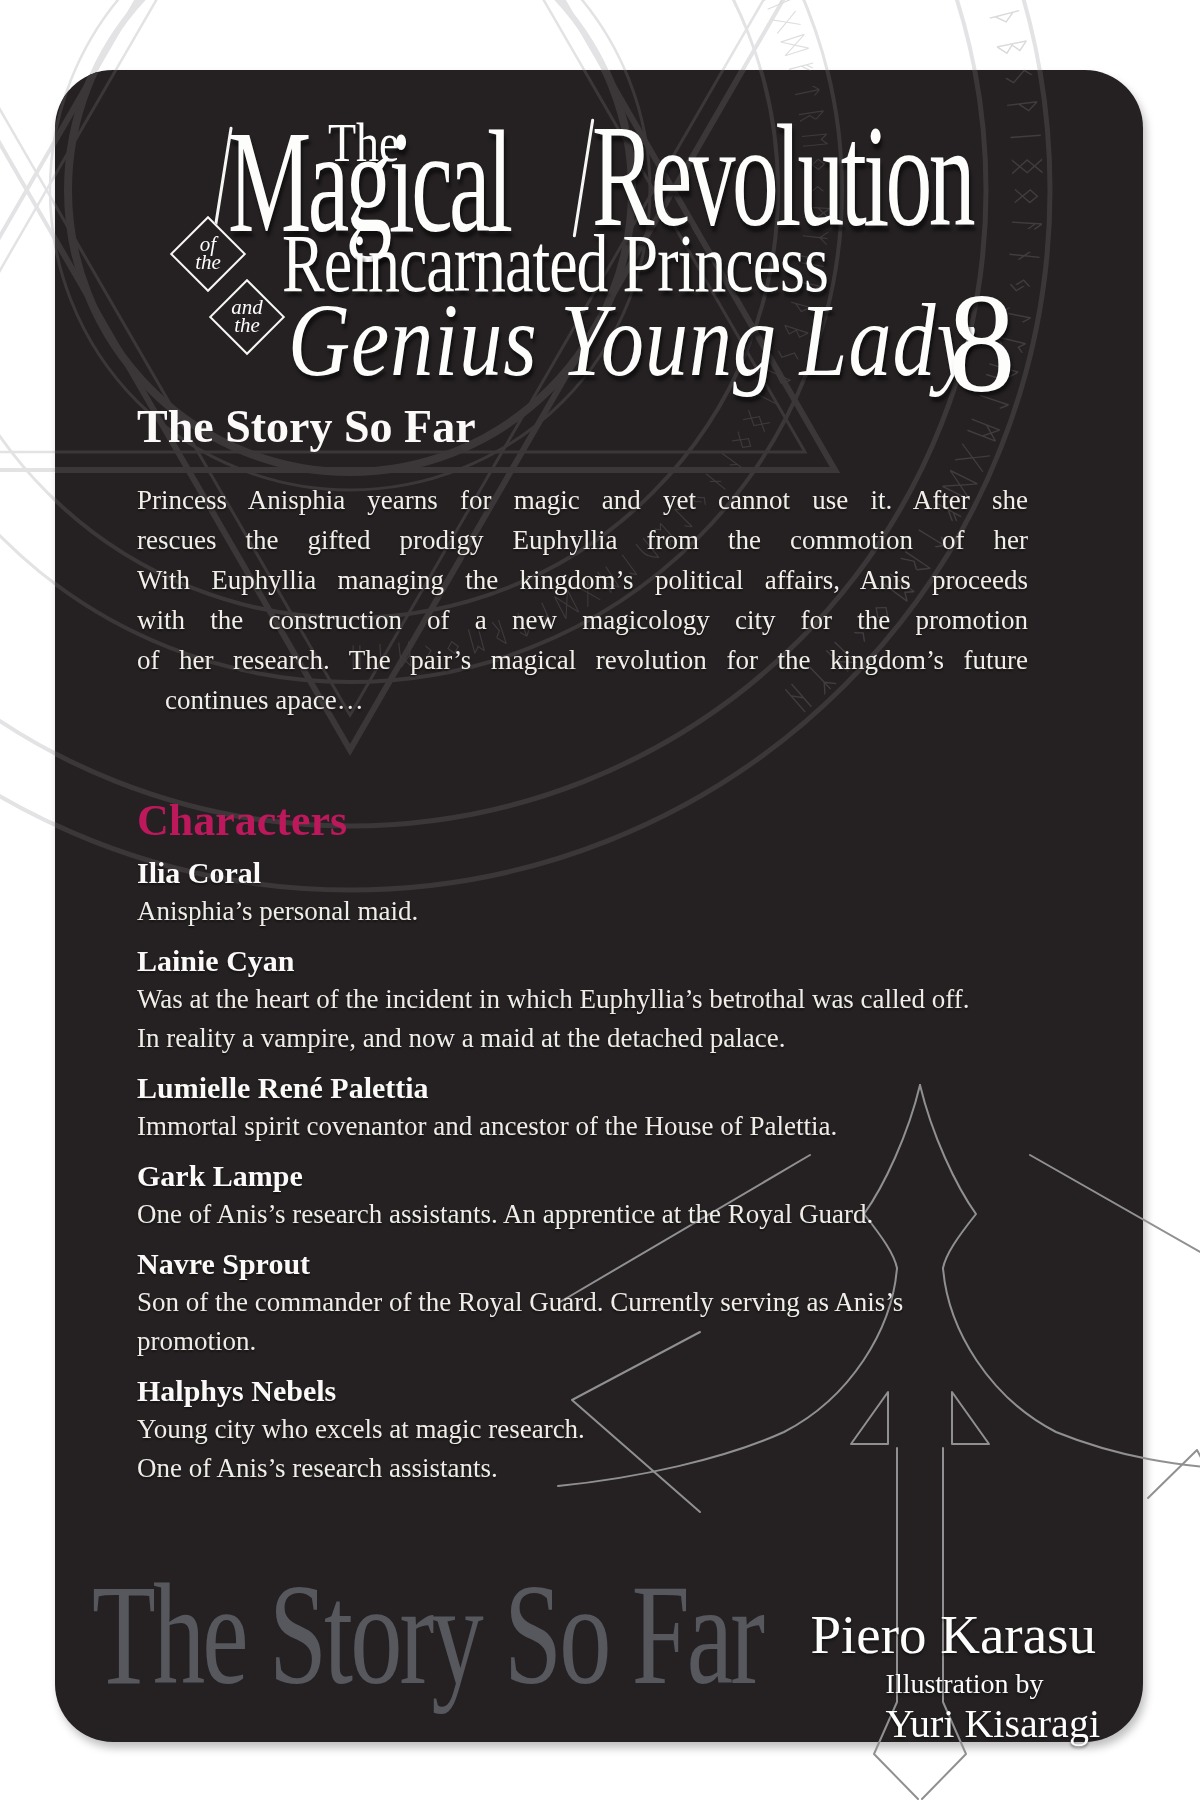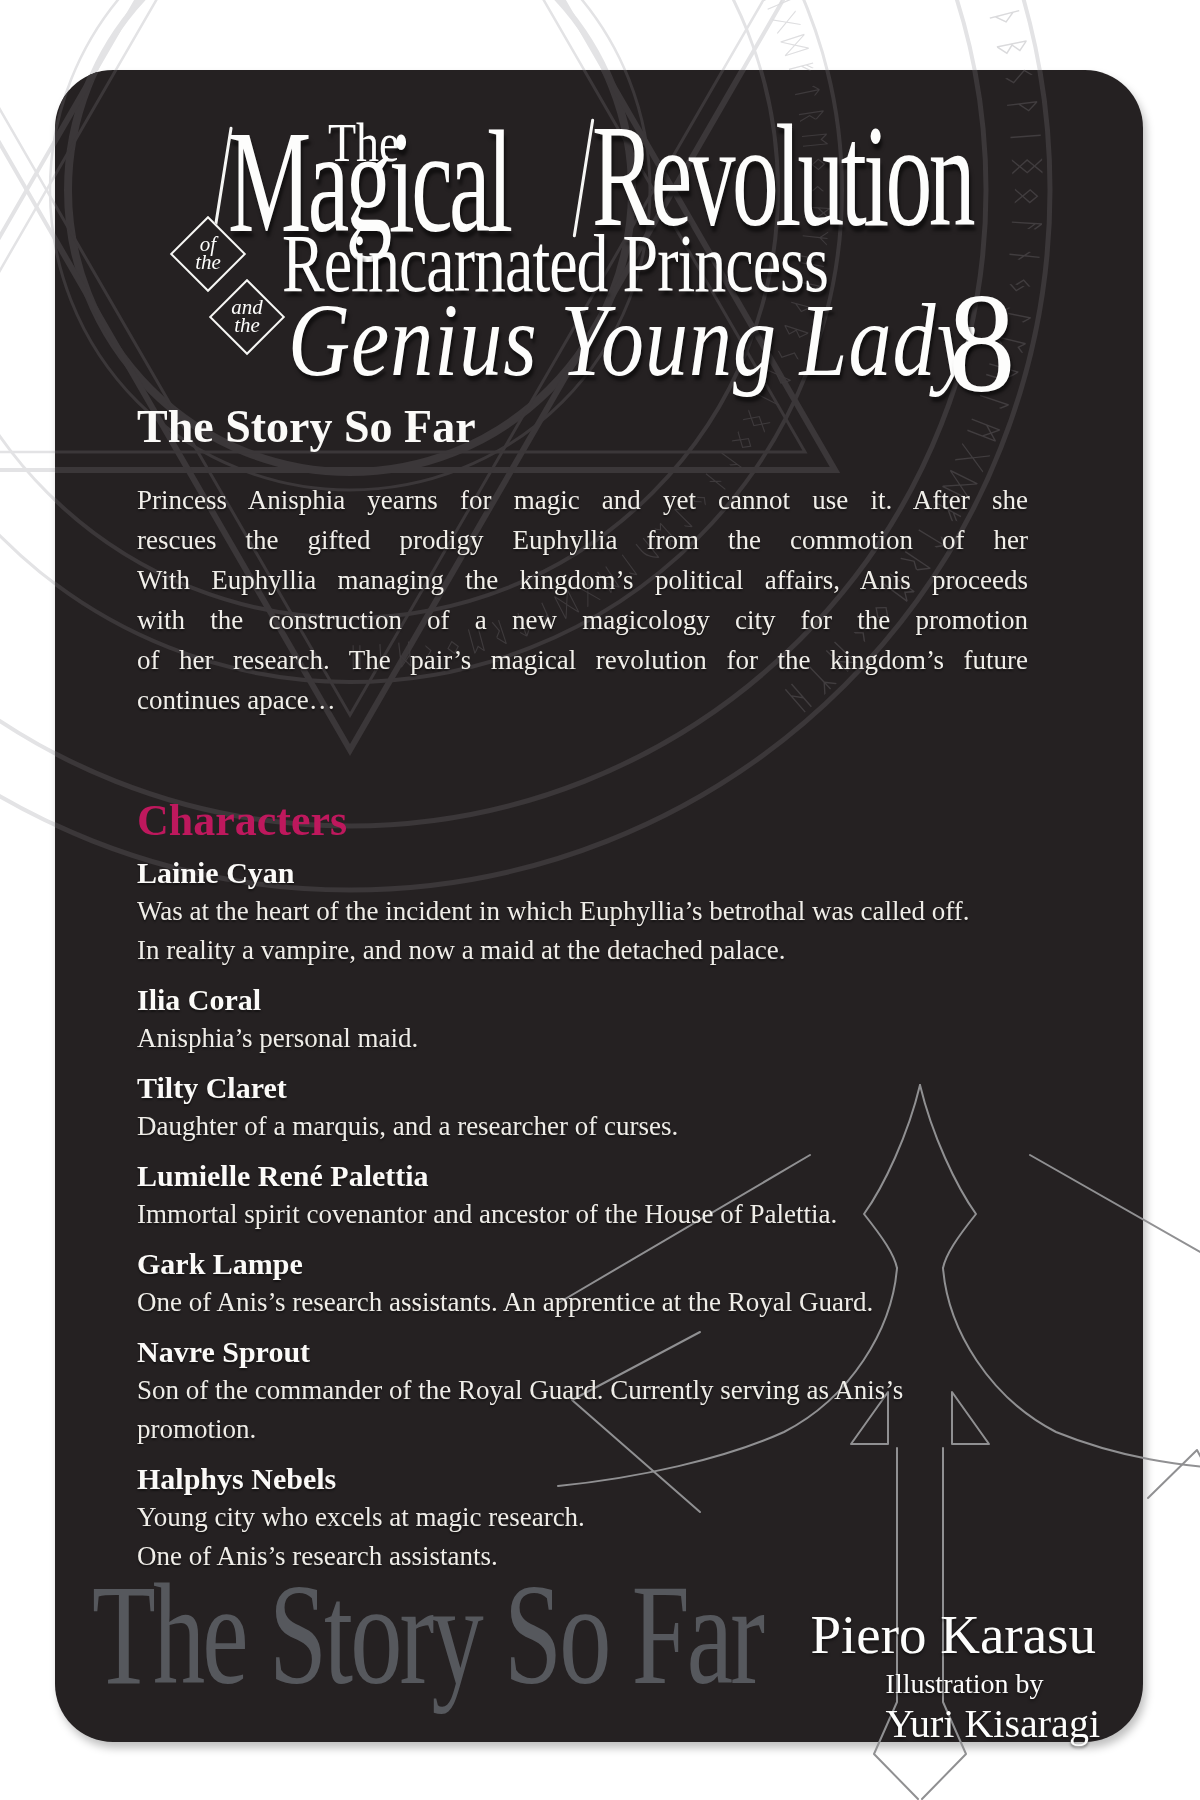--- a/index.html
+++ b/index.html
@@ -38,21 +38,21 @@
                  transform:rotate(-45deg);display:flex;flex-direction:column;
                  align-items:center;justify-content:center;color:#fdfdfc;
                  font-style:italic;font-size:21px;line-height:0.85;}
   .diamond-ofthe{left:181px;top:227px;}
   .diamond-andthe{left:220px;top:290px;}
 
   .story-heading{left:137px;top:400px;font-size:46px;font-weight:bold;color:#fbfaf8;}
   .story-body{position:absolute;left:137px;top:480px;width:891px;}
   .story-line{font-size:27px;line-height:40px;text-align:justify;text-align-last:justify;
               white-space:normal;text-shadow:0 2px 2px rgba(0,0,0,0.45);}
-  .story-line.last{text-align-last:left;}
+  .story-line.last{text-align-last:left;margin-left:28px;}
 
   .characters-heading{left:137px;top:795px;font-size:44px;font-weight:bold;color:#be185d;}
   .char-list{position:absolute;left:137px;top:853px;}
   .char-entry{margin-bottom:10px;}
   .char-name{font-size:30px;font-weight:bold;line-height:39px;color:#fbfaf8;
              text-shadow:0 2px 2px rgba(0,0,0,0.45);white-space:nowrap;}
   .char-line{font-size:27px;line-height:39px;color:#efede8;
              text-shadow:0 2px 2px rgba(0,0,0,0.45);white-space:nowrap;}
 
   .watermark{left:92px;top:1551px;font-size:145px;color:#56585d;letter-spacing:-4px;
@@ -177,31 +177,27 @@
       <div class="story-line">rescues the gifted prodigy Euphyllia from the commotion of her</div>
       <div class="story-line">With Euphyllia managing the kingdom’s political affairs, Anis proceeds</div>
       <div class="story-line">with the construction of a new magicology city for the promotion</div>
       <div class="story-line">of her research. The pair’s magical revolution for the kingdom’s future</div>
       <div class="story-line last">continues apace…</div>
     </div>
 
     <div class="abs characters-heading">Characters</div>
     <div class="char-list">
       <div class="char-entry">
+        <div class="char-name">Ilia Coral</div>
+        <div class="char-line">Anisphia’s personal maid.</div>
+      </div>
+      <div class="char-entry">
         <div class="char-name">Lainie Cyan</div>
         <div class="char-line">Was at the heart of the incident in which Euphyllia’s betrothal was called off.</div>
         <div class="char-line">In reality a vampire, and now a maid at the detached palace.</div>
-      </div>
-      <div class="char-entry">
-        <div class="char-name">Ilia Coral</div>
-        <div class="char-line">Anisphia’s personal maid.</div>
-      </div>
-      <div class="char-entry">
-        <div class="char-name">Tilty Claret</div>
-        <div class="char-line">Daughter of a marquis, and a researcher of curses.</div>
       </div>
       <div class="char-entry">
         <div class="char-name">Lumielle René Palettia</div>
         <div class="char-line">Immortal spirit covenantor and ancestor of the House of Palettia.</div>
       </div>
       <div class="char-entry">
         <div class="char-name">Gark Lampe</div>
         <div class="char-line">One of Anis’s research assistants. An apprentice at the Royal Guard.</div>
       </div>
       <div class="char-entry">

